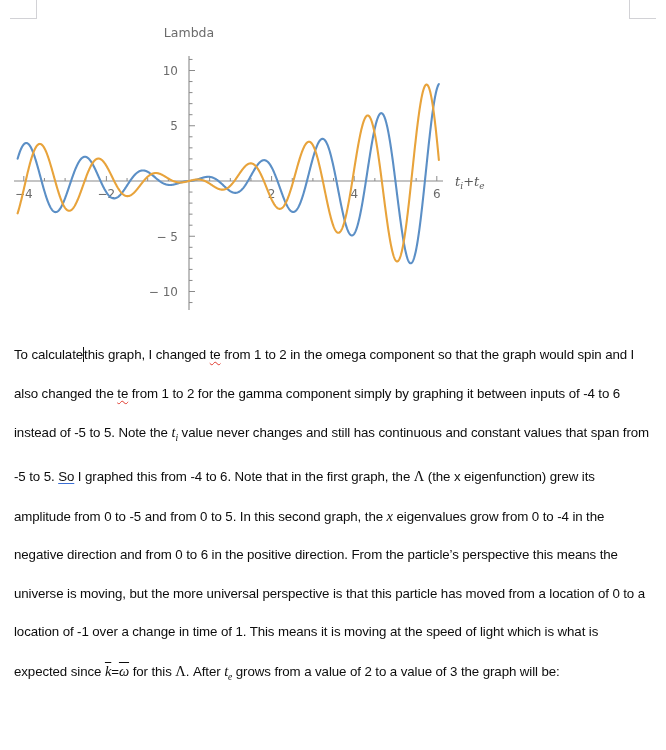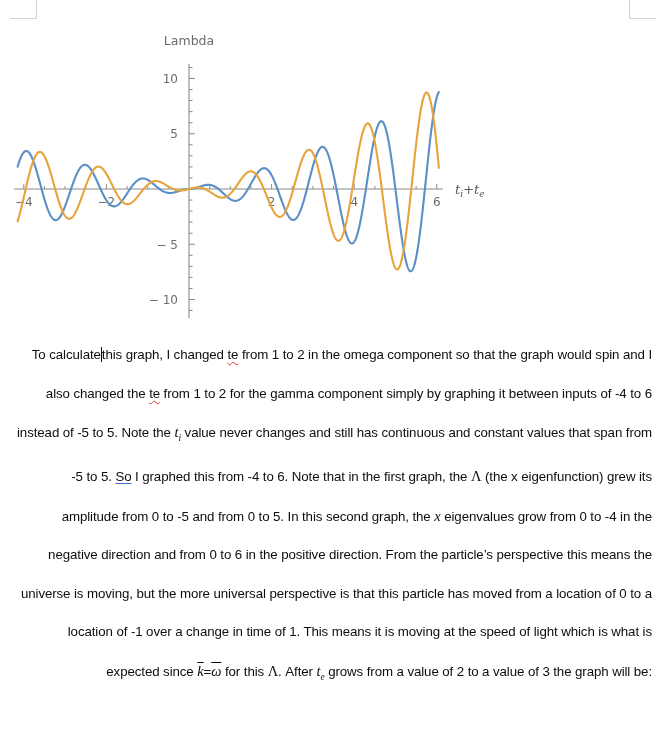--- a/index.html
+++ b/index.html
@@ -25,21 +25,21 @@
     border-style: solid;
     pointer-events: none;
   }
   .corner.tl { left: 10px;  top: 0px;  border-width: 0 1px 1px 0; }
   .corner.tr { right: 10px; top: 0px;  border-width: 0 0 1px 1px; }
 
   
   #plot-area {
     position: absolute;
     left: 0;
-    top: 12px;
+    top: 4px;
     width: 520px;
     height: 318px;
   }
   #plot-svg { display: block; }
 
   .plot-title {
     font-family: "DejaVu Sans", sans-serif;
     font-size: 12.5px;
     fill: #6b6b6b;
   }
@@ -65,21 +65,21 @@
     top: 336px;
     width: 638px;
     font-family: "Liberation Sans", sans-serif;
     font-size: 13.3px;
     line-height: 38.5px;
     color: #0d0d0d;
     letter-spacing: -0.1px;
   }
   #body-text p {
     margin: 0;
-    text-align: right;
+    text-align: left;
     white-space: normal;
   }
   .mathvar {
     font-family: "Liberation Serif", serif;
     font-style: italic;
     font-size: 14.5px;
   }
   .mathvar sub {
     font-size: 9.5px;
     font-style: italic;

